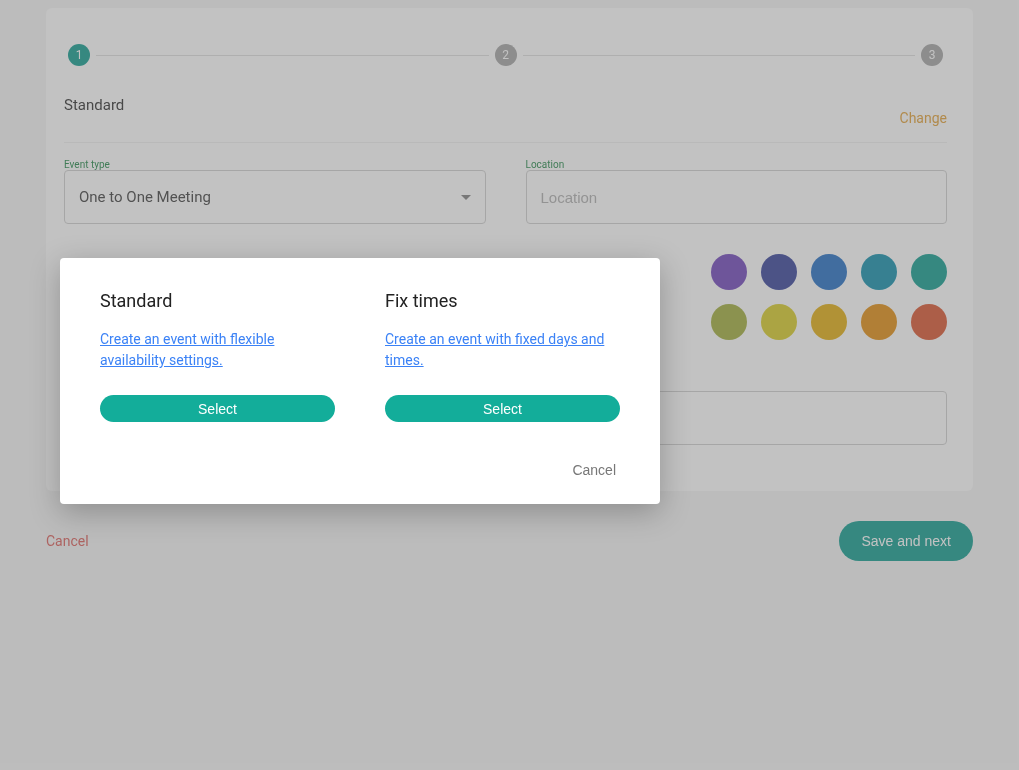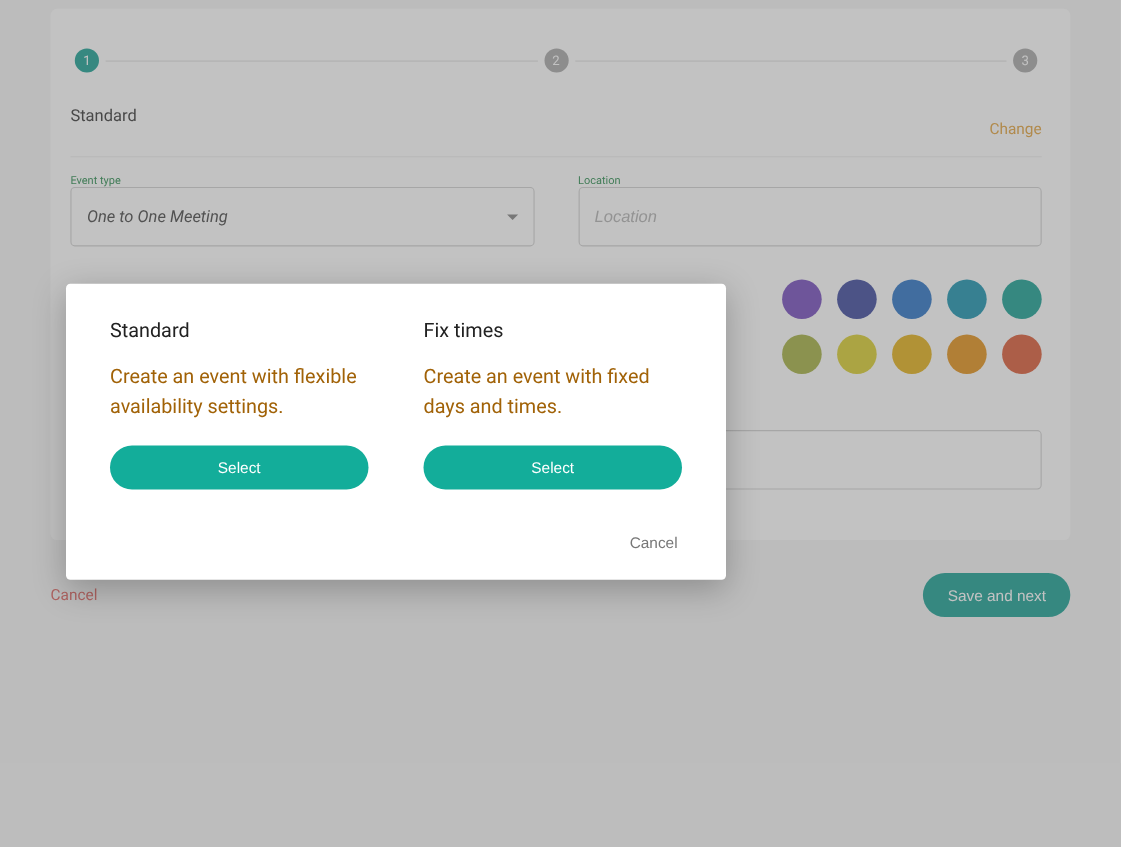--- a/index.html
+++ b/index.html
@@ -70,21 +70,20 @@
     height: 54px;
     border: 1px solid #ccc;
     border-radius: 4px;
     padding: 0 14px;
     font-size: 15px;
     background: #fff;
     color: #333;
     display: flex;
     align-items: center;
     justify-content: space-between;
-    font-style: italic;
   }
   .select { cursor: pointer; }
   .input::placeholder { color: #aaa; }
   input.input { outline: none; }
   .caret {
     width: 0; height: 0;
     border-left: 5px solid transparent;
     border-right: 5px solid transparent;
     border-top: 5px solid #777;
   }
@@ -134,28 +133,28 @@
     border-radius: 4px;
     box-shadow: 0 8px 30px rgba(0,0,0,0.25);
     padding: 32px 40px 20px 40px;
   }
   .modal-cols {
     display: flex;
     gap: 50px;
   }
   .modal-col { flex: 1; }
   .modal-title { font-size: 18px; color: #222; margin-bottom: 18px; }
-  .modal-desc { font-size: 18px; color: #a16207; line-height: 1.5; margin-bottom: 22px; min-height:44px;}
+  .modal-desc { font-size: 14px; color: #3b82f6; line-height: 1.5; margin-bottom: 22px; min-height:44px;text-decoration:underline;}
   .select-btn {
     width: 100%;
     background: #13ad9a;
     color: #fff;
     border: none;
     border-radius: 24px;
-    height: 40px;
+    height: 27px;
     font-size: 14px;
     cursor: pointer;
   }
   .modal-footer {
     display: flex;
     justify-content: flex-end;
     margin-top: 34px;
   }
   .modal-cancel {
     color: #777;

